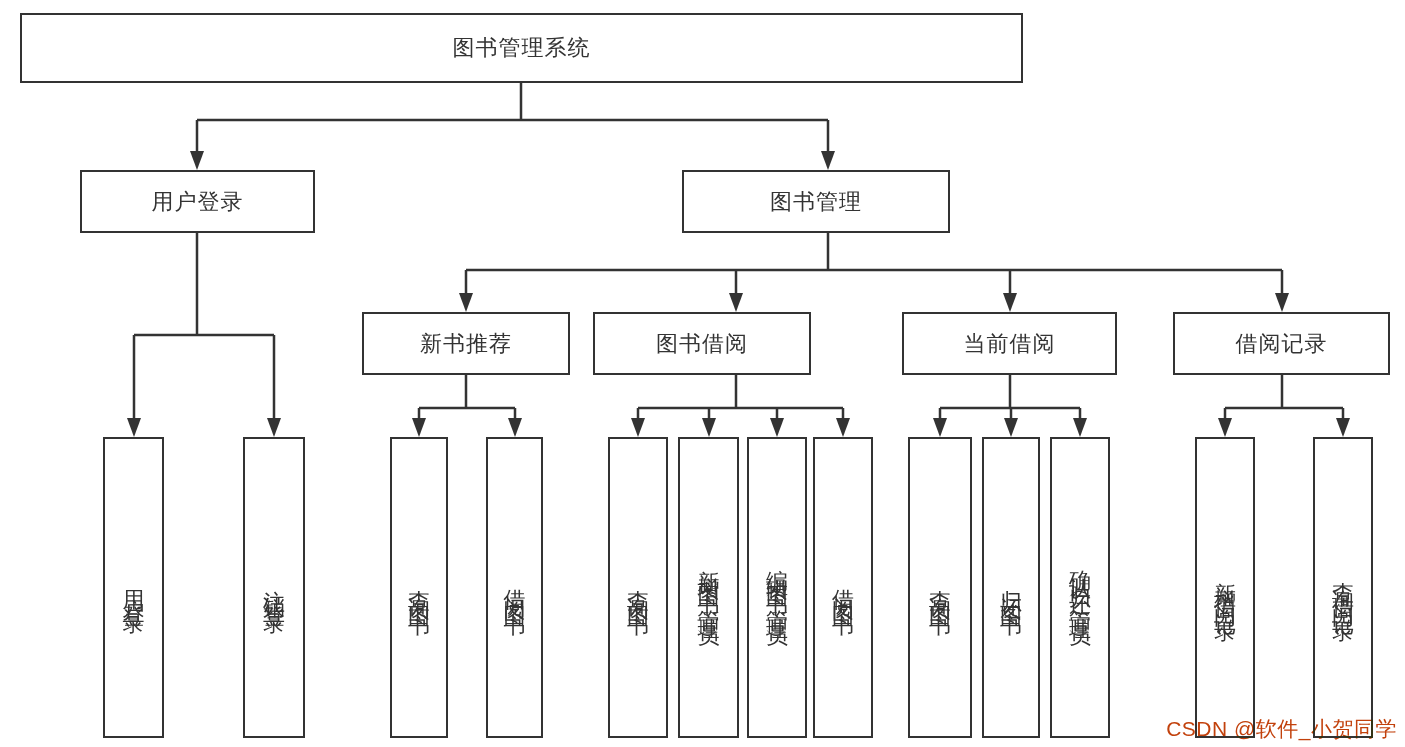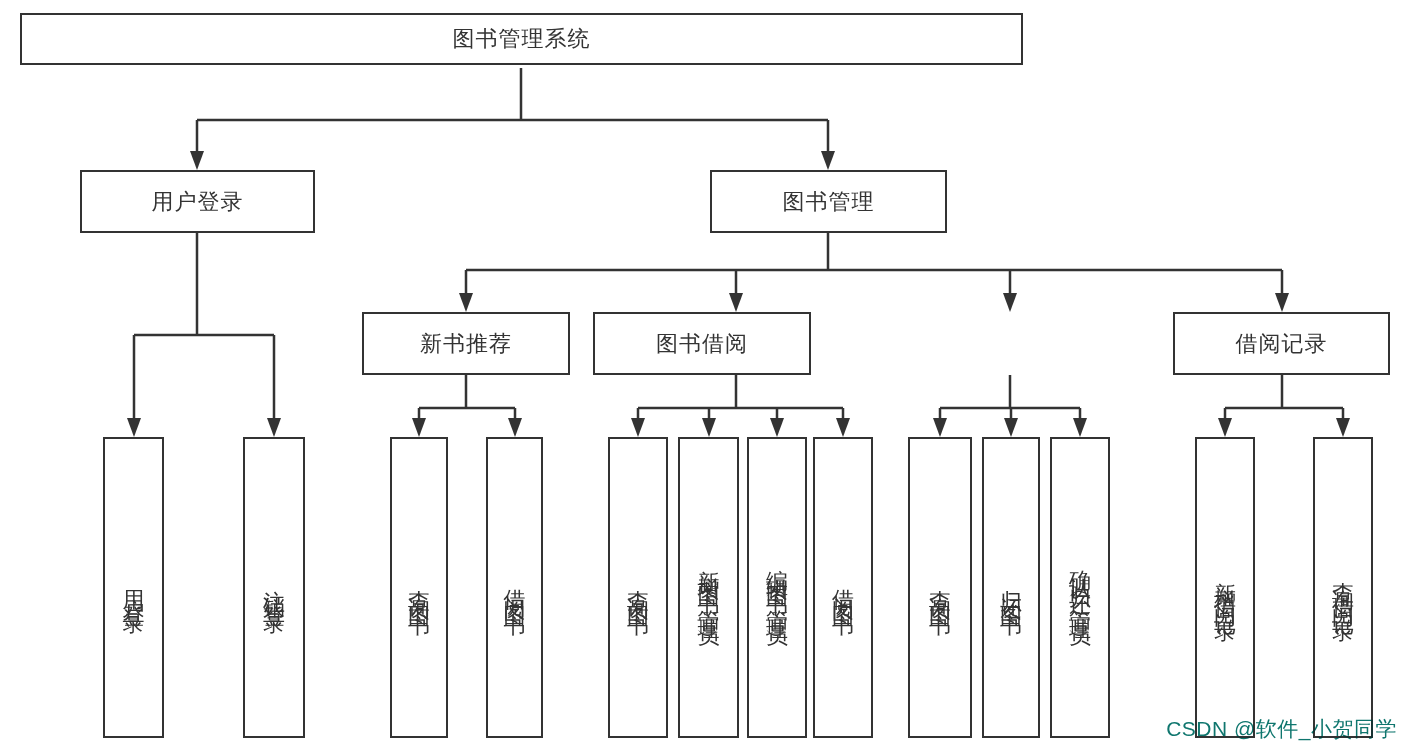--- a/index.html
+++ b/index.html
@@ -47,21 +47,21 @@
     white-space: nowrap;
   }
   .lvl2, .lvl3 { top: 170px; height: 63px; }
   .lvl3 { top: 312px; justify-content: center; }
   .leaf { top: 437px; height: 301px; }
   .watermark {
     position: absolute;
     right: 8px;
     bottom: 4px;
     font-size: 21px;
-    color: #0f766e;
+    color: #c2410c;
     letter-spacing: 0.5px;
     white-space: nowrap;
     z-index: 2;
     mix-blend-mode: darken;
   }
 </style>
 </head>
 <body>
 
 <div class="canvas">
@@ -102,36 +102,39 @@
       <use href="#arr" transform="translate(777,437)"></use>
       <use href="#arr" transform="translate(843,437)"></use>
       <use href="#arr" transform="translate(940,437)"></use>
       <use href="#arr" transform="translate(1011,437)"></use>
       <use href="#arr" transform="translate(1080,437)"></use>
       <use href="#arr" transform="translate(1225,437)"></use>
       <use href="#arr" transform="translate(1343,437)"></use>
     </g>
   </svg>
 
-  <div class="box" style="left:20px; top:13px; width:1003px; height:52px;">
+  <div class="box" style="left:20px; top:13px; width:1003px; height:70px;">
     <span class="hlabel">图书管理系统</span>
   </div>
 
   <div class="box lvl2" style="left:80px; width:235px;">
     <span class="hlabel">用户登录</span>
   </div>
-  <div class="box lvl2" style="left:710px; width:237px;">
+  <div class="box lvl2" style="left:682px; width:268px;">
     <span class="hlabel">图书管理</span>
   </div>
 
   <div class="box lvl3" style="left:362px; width:208px;">
     <span class="hlabel">新书推荐</span>
   </div>
   <div class="box lvl3" style="left:593px; width:218px;">
     <span class="hlabel">图书借阅</span>
+  </div>
+  <div class="box lvl3" style="left:902px; width:215px;">
+    <span class="hlabel">当前借阅</span>
   </div>
   <div class="box lvl3" style="left:1173px; width:217px;">
     <span class="hlabel">借阅记录</span>
   </div>
 
   <div class="box leaf" style="left:103px; width:61px;">
     <span class="vtext">用户登录</span>
   </div>
   <div class="box leaf" style="left:243px; width:62px;">
     <span class="vtext">注销登录</span>

